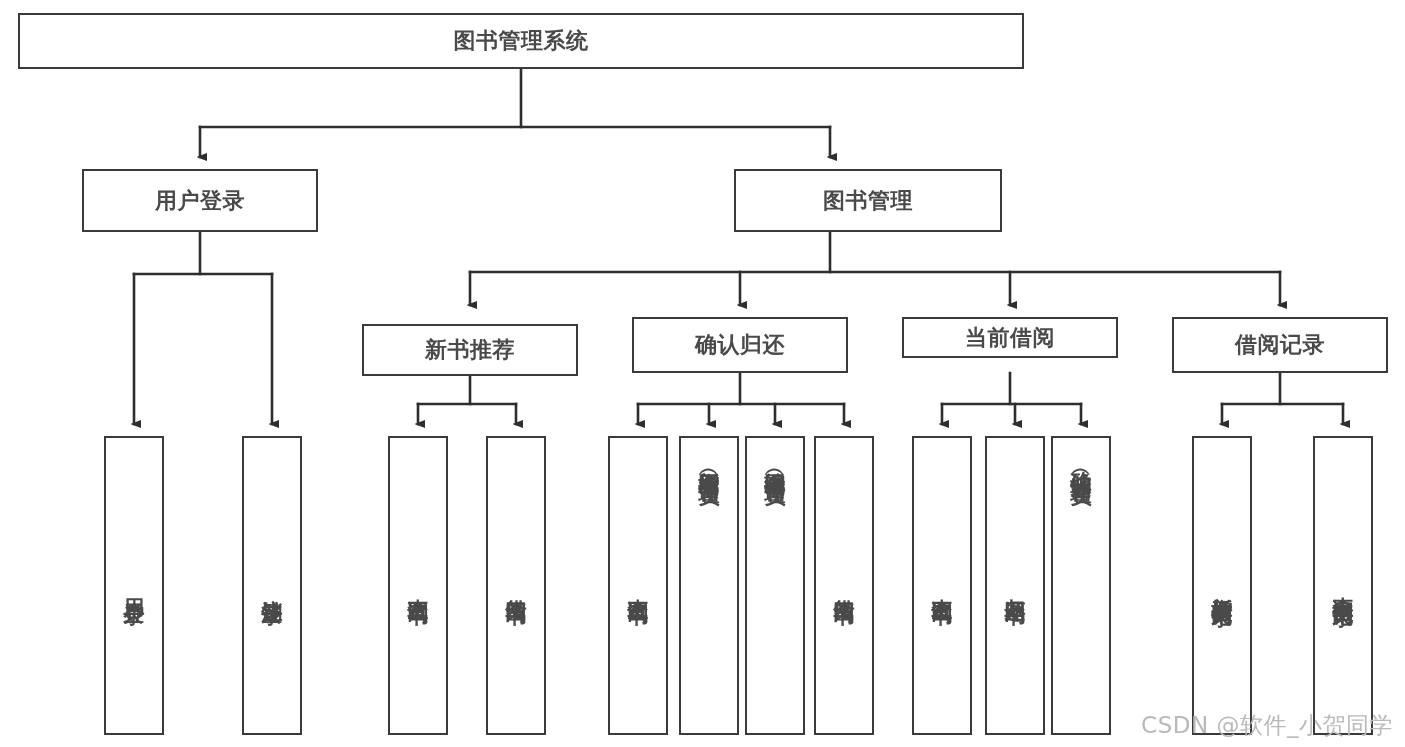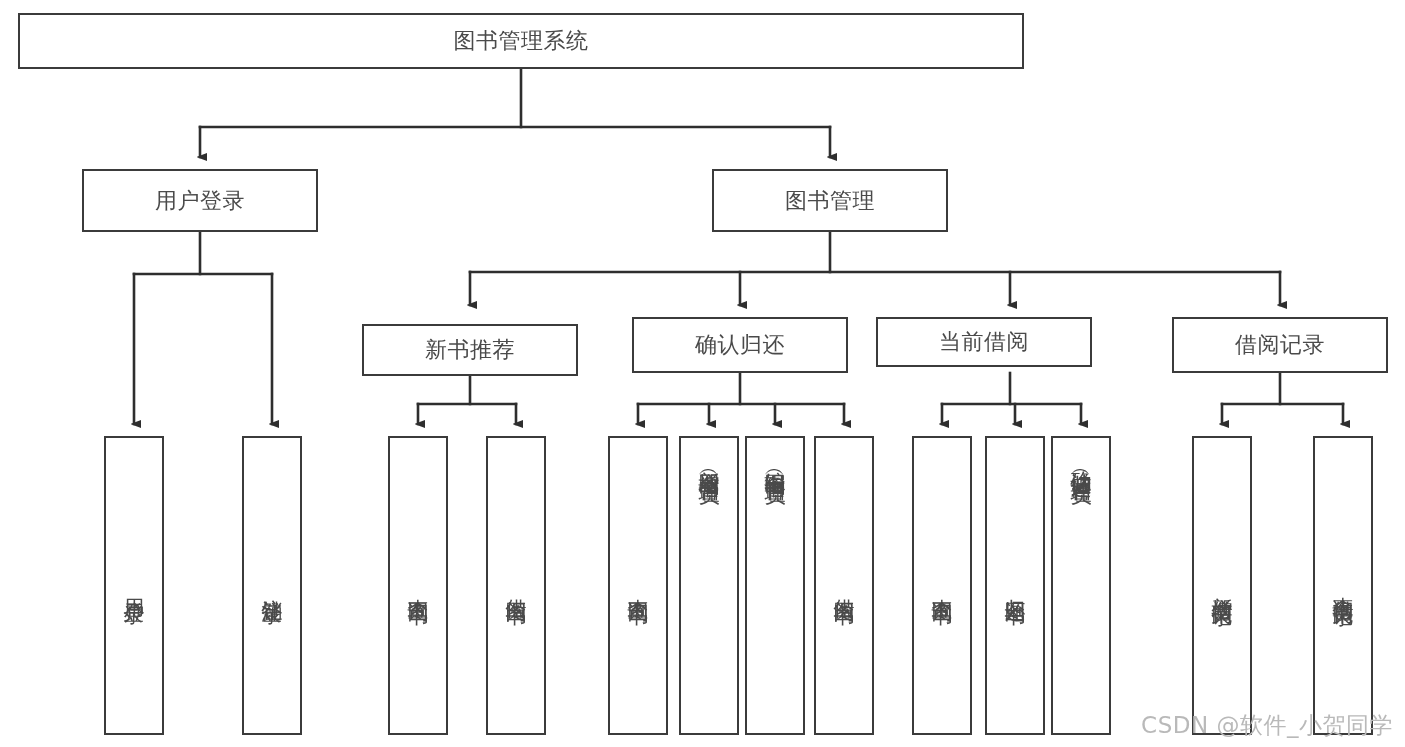--- a/index.html
+++ b/index.html
@@ -37,20 +37,21 @@
     justify-content: center;
     z-index: 3;
   }
   .node .node-label {
     font-size: 22px;
     line-height: 1.18;
     color: #4a4a4a;
     letter-spacing: 0.5px;
     white-space: nowrap;
     text-align: right;
+    font-weight: bold;
   }
   
   .node.vertical {
     align-items: flex-start;
     padding-top: 16px;
   }
   .node.vertical .node-label {
     writing-mode: vertical-rl;
     text-orientation: upright;
     font-size: 21px;
@@ -131,31 +132,31 @@
     </g>
   </svg>
 
   <div class="node" style="left:18px; top:13px; width:1006px; height:56px;">
     <span class="node-label">图书管理系统</span>
   </div>
 
   <div class="node" style="left:82px; top:169px; width:236px; height:63px;">
     <span class="node-label">用户登录</span>
   </div>
-  <div class="node" style="left:712px; top:169px; width:236px; height:63px;">
+  <div class="node" style="left:734px; top:169px; width:268px; height:63px;">
     <span class="node-label">图书管理</span>
   </div>
 
   <div class="node" style="left:362px; top:324px; width:216px; height:52px;">
     <span class="node-label">新书推荐</span>
   </div>
   <div class="node" style="left:632px; top:317px; width:216px; height:56px;">
     <span class="node-label">确认归还</span>
   </div>
-  <div class="node" style="left:876px; top:317px; width:216px; height:50px;">
+  <div class="node" style="left:902px; top:317px; width:216px; height:41px;">
     <span class="node-label">当前借阅</span>
   </div>
   <div class="node" style="left:1172px; top:317px; width:216px; height:56px;">
     <span class="node-label">借阅记录</span>
   </div>
 
   <div class="node vertical v-mid" style="left:104px; top:436px; width:60px; height:299px;">
     <span class="node-label">用户登录</span>
   </div>
   <div class="node vertical v-mid" style="left:242px; top:436px; width:60px; height:299px;">

